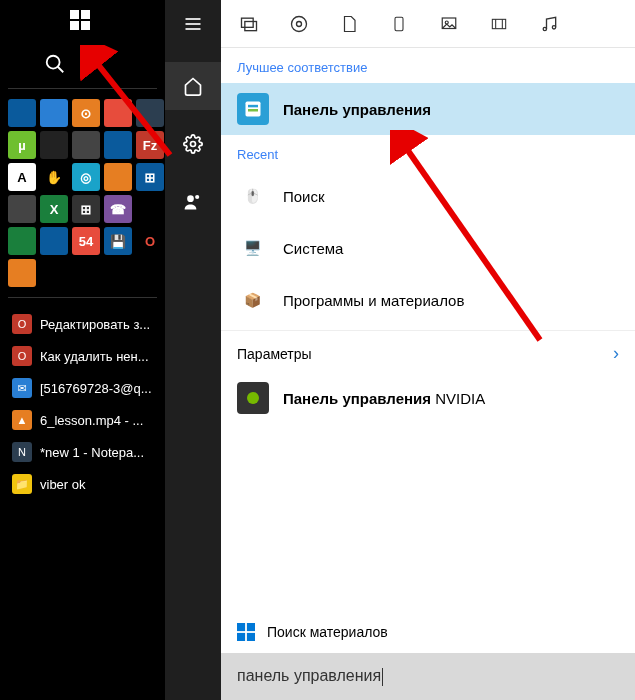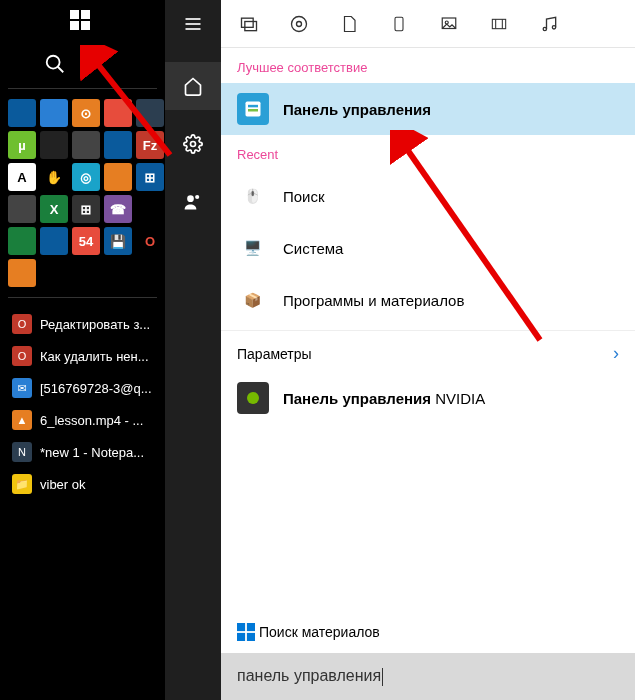--- a/index.html
+++ b/index.html
@@ -18,36 +18,36 @@
 .task-item .app-icon { width: 20px; height: 20px; flex-shrink: 0; border-radius: 3px; display: flex; align-items: center; justify-content: center; font-size: 11px; }
 
 .search-rail { position: absolute; left: 165px; top: 0; width: 56px; height: 700px; background: #1f1f1f; display: flex; flex-direction: column; align-items: center; }
 .rail-btn { width: 56px; height: 48px; display: flex; align-items: center; justify-content: center; color: #fff; }
 .rail-btn.active { background: #333; }
 
 .search-panel { position: absolute; left: 221px; top: 0; width: 414px; height: 700px; background: #fff; display: flex; flex-direction: column; }
 .filter-row { height: 48px; display: flex; align-items: center; gap: 18px; padding: 0 12px; border-bottom: 1px solid #e5e5e5; }
 .filter-icon { width: 32px; height: 32px; display: flex; align-items: center; justify-content: center; color: #333; }
 
-.section-label { padding: 12px 16px 8px; font-size: 13px; color: #ec4899; }
+.section-label { padding: 12px 16px 8px; font-size: 13px; color: #3b82f6; }
 .section-label.bold { font-weight: 400; }
 
 .result { display: flex; align-items: center; padding: 10px 16px; gap: 14px; }
 .result.highlighted { background: #c5e5f5; }
 .result .res-icon { width: 32px; height: 32px; flex-shrink: 0; display: flex; align-items: center; justify-content: center; border-radius: 4px; }
 .result .res-text { display: flex; flex-direction: column; }
 .result .res-title { font-size: 15px; color: #000; }
 .result .res-title.bold { font-weight: 600; }
 .result .res-sub { font-size: 13px; color: #666; }
 
 .params-row { display: flex; align-items: center; justify-content: space-between; padding: 12px 16px 8px; border-top: 1px solid #eee; margin-top: 4px; text-align: right; }
 .chevron { color: #2a7fd4; font-size: 18px; }
 
 .footer-area { margin-top: auto; }
-.search-materials { display: flex; align-items: center; gap: 4px; padding: 12px 16px; }
+.search-materials { display: flex; align-items: center; gap: 12px; padding: 12px 16px; }
 .win-icon-sm { color: #0078d7; font-size: 18px; }
 .search-input-row { background: #d9d9d9; padding: 14px 16px; font-size: 16px; color: #333; position: relative; }
 .cursor { display: inline-block; width: 1px; height: 18px; background: #333; vertical-align: middle; margin-left: 1px; }
 
 .arrow { position: absolute; pointer-events: none; }
 
 svg { display: block; }
 </style>
 </head>
 <body>

